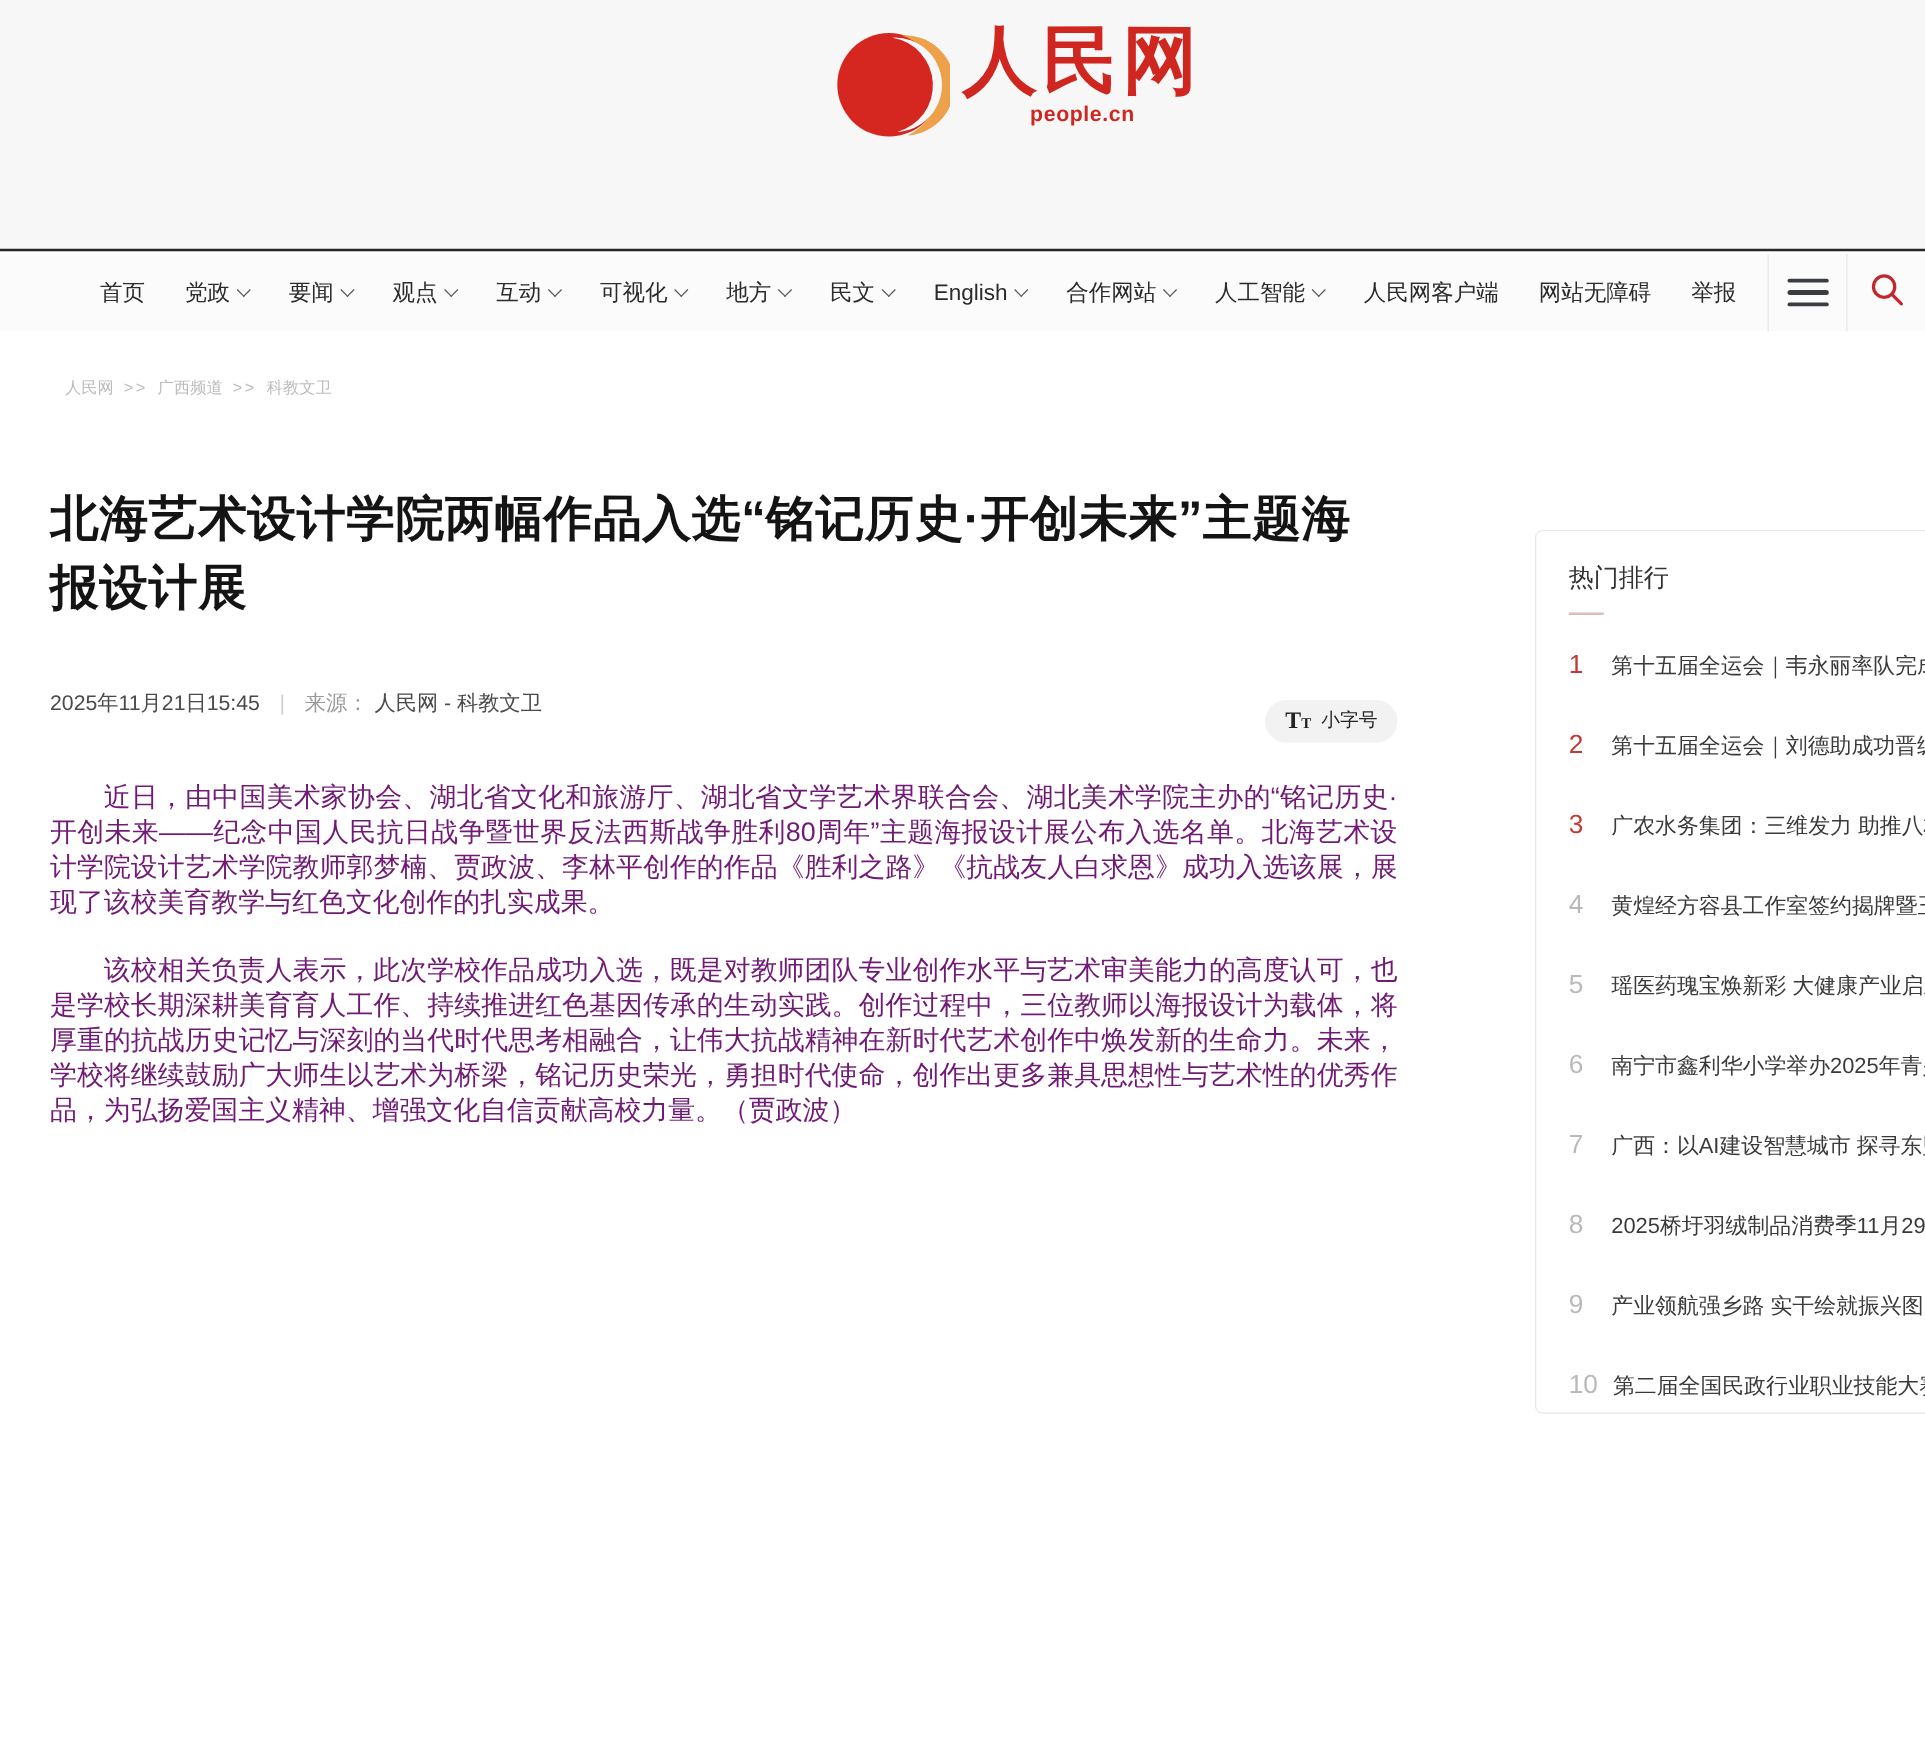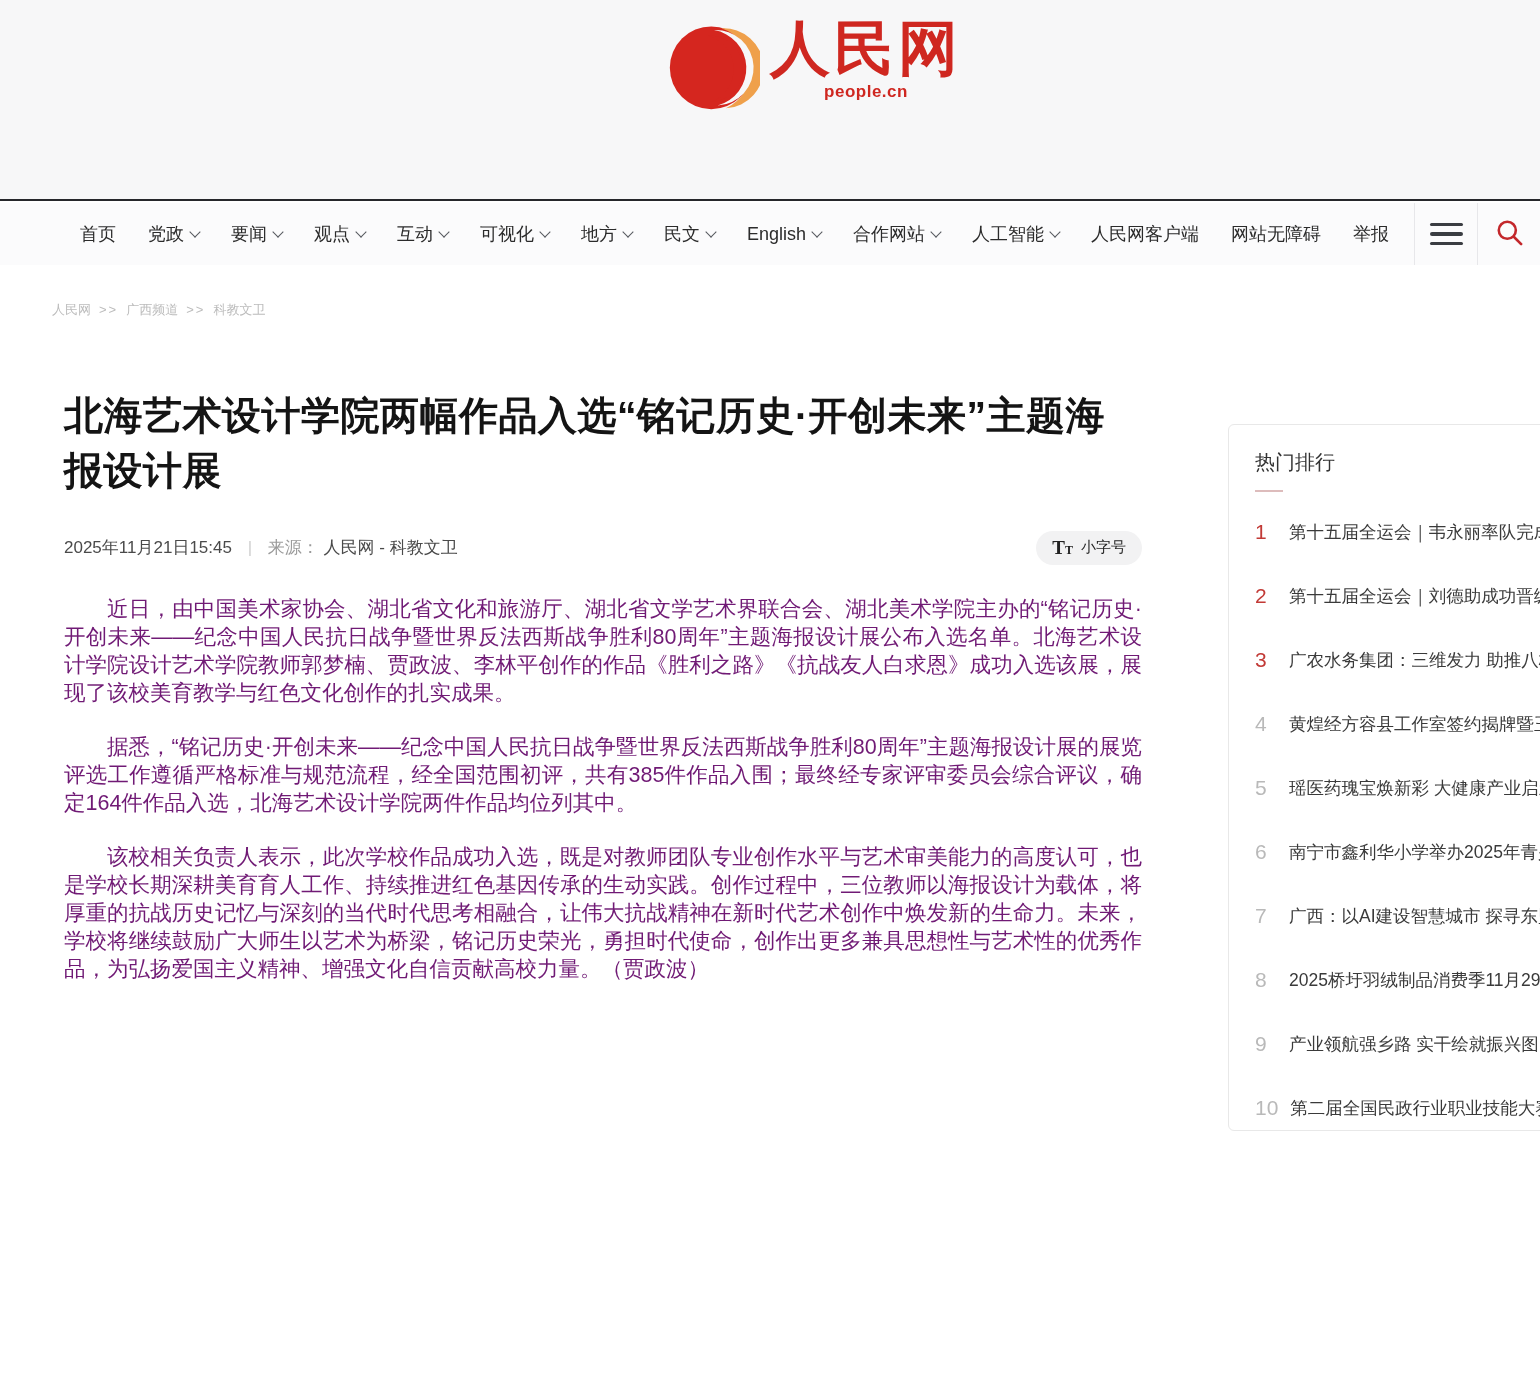--- a/index.html
+++ b/index.html
@@ -27,30 +27,30 @@
   .icon-btn { width:62px; height:62px; display:flex; align-items:center; justify-content:center; cursor:pointer; }
   .burger { display:flex; flex-direction:column; gap:6px; }
   .burger span { display:block; width:33px; height:3.5px; background:#3a3d42; border-radius:2px; }
 
   
   .breadcrumb { position:absolute; top:301px; left:52px; font-size:13px; color:#bcbcbc; }
   .breadcrumb a { color:#bcbcbc; text-decoration:none; cursor:pointer; }
   .crumb-sep { margin:0 8px; letter-spacing:2px; }
 
   
-  .article { position:absolute; left:64px; top:388px; width:1078px; }
+  .article { position:absolute; left:40px; top:388px; width:1078px; }
   .article h1 { font-size:39px; line-height:1.42; font-weight:700; color:#141414; letter-spacing:.5px; }
   .meta-row { margin-top:32px; display:flex; justify-content:space-between; align-items:center; }
   .meta-left { font-size:17px; }
   .meta-date { color:#4a4a4a; }
   .meta-pipe { color:#cfcfcf; margin:0 11px; }
   .meta-src-label { color:#9a9a9a;text-align:center; }
   .meta-src { color:#4a4a4a; }
   .font-size-btn { background:#f2f2f3; border:none; border-radius:17px; height:34px; padding:0 16px;
-    display:flex; align-items:center; gap:8px; cursor:pointer; color:#222; }
+    display:flex; align-items:center; gap:8px; cursor:pointer; color:#222;margin-top:29px; }
   .tt-icon { font-family:"Liberation Serif","DejaVu Serif",serif; font-weight:700; font-size:19px; line-height:1; }
   .tt-icon small { font-size:12px; }
   .fs-label { font-size:15px; }
   .body-text { margin-top:30px; }
   .body-text p { font-size:21.5px; line-height:28px; text-align:justify; text-indent:2em;
     color:#701a75; margin-bottom:26px; }
   .editor-credit { text-align:right; font-size:21px; color:#2b2b2b; margin-top:10px; }
 
   
   .sidebar { position:absolute; left:1228px; top:424px; width:404px; height:707px;
@@ -191,21 +191,20 @@
       <span class="meta-src">人民网 - 科教文卫</span>
     </div>
     <button class="font-size-btn">
       <span class="tt-icon">T<small>T</small></span>
       <span class="fs-label">小字号</span>
     </button>
   </div>
 
   <div class="body-text" id="body-text">
       <p>近日，由中国美术家协会、湖北省文化和旅游厅、湖北省文学艺术界联合会、湖北美术学院主办的“铭记历史·开创未来——纪念中国人民抗日战争暨世界反法西斯战争胜利80周年”主题海报设计展公布入选名单。北海艺术设计学院设计艺术学院教师郭梦楠、贾政波、李林平创作的作品《胜利之路》《抗战友人白求恩》成功入选该展，展现了该校美育教学与红色文化创作的扎实成果。</p>
-      <p>据悉，“铭记历史·开创未来——纪念中国人民抗日战争暨世界反法西斯战争胜利80周年”主题海报设计展的展览评选工作遵循严格标准与规范流程，经全国范围初评，共有385件作品入围；最终经专家评审委员会综合评议，确定164件作品入选，北海艺术设计学院两件作品均位列其中。</p>
       <p>该校相关负责人表示，此次学校作品成功入选，既是对教师团队专业创作水平与艺术审美能力的高度认可，也是学校长期深耕美育育人工作、持续推进红色基因传承的生动实践。创作过程中，三位教师以海报设计为载体，将厚重的抗战历史记忆与深刻的当代时代思考相融合，让伟大抗战精神在新时代艺术创作中焕发新的生命力。未来，学校将继续鼓励广大师生以艺术为桥梁，铭记历史荣光，勇担时代使命，创作出更多兼具思想性与艺术性的优秀作品，为弘扬爱国主义精神、增强文化自信贡献高校力量。（贾政波）</p>
     </div>
 
 </div>
 
 <div class="sidebar">
   <div class="sidebar-title">热门排行</div>
   <div class="sidebar-underline"></div>
   <div class="rank-list" id="rank-list">
   <div class="rank-item top">

